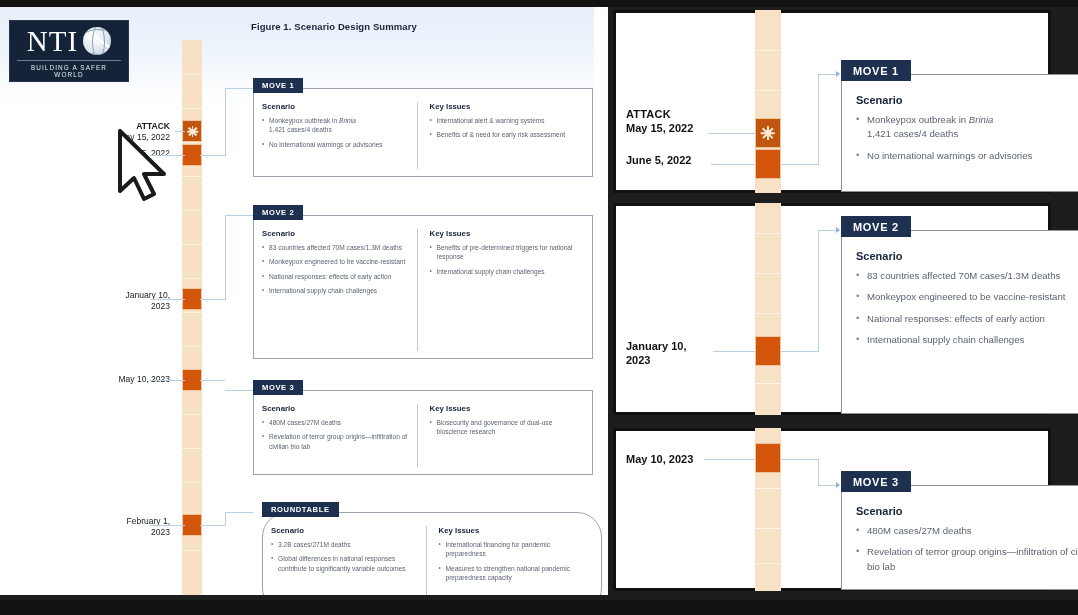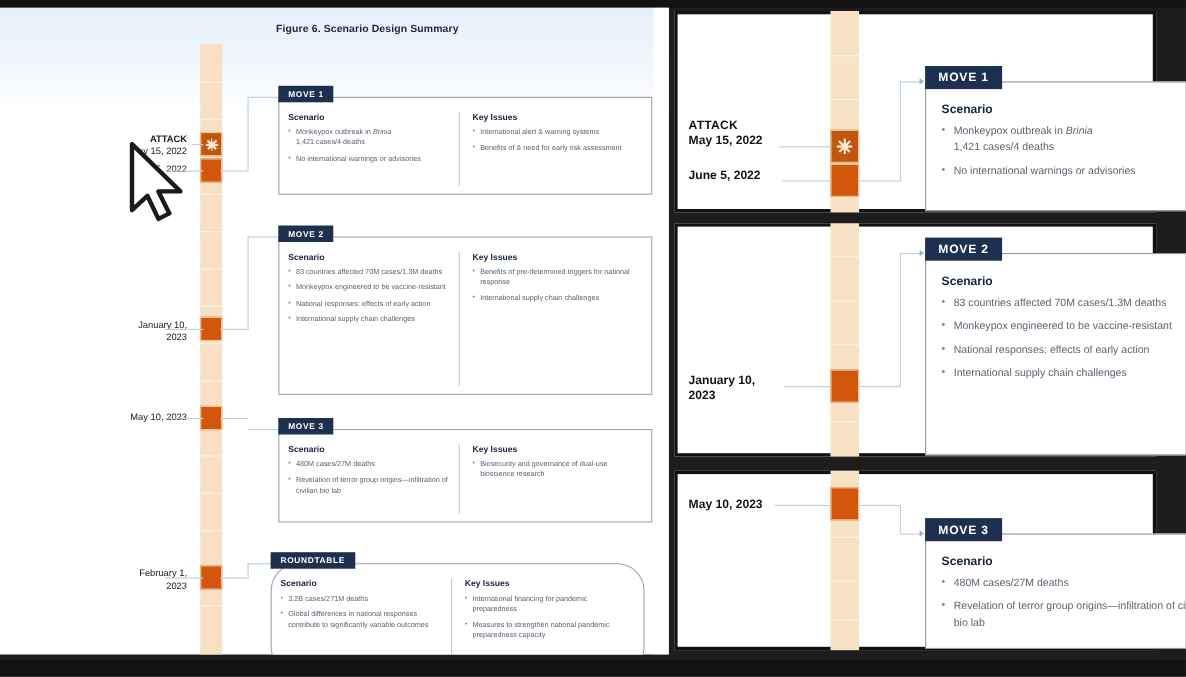--- a/index.html
+++ b/index.html
@@ -132,22 +132,31 @@
 
 <div id="screen">
 
   <div class="bar-top"></div>
   <div class="bar-bottom"></div>
 
   <div id="slide">
     <div id="slide-gradient"></div>
     <div id="slide-right-edge"></div>
 
-
-    <div class="fig-title">Figure 6. Scenario Design Summary</div>
+    <div class="nti-logo">
+      <div class="nti-row">
+        <span class="nti-word">NTI</span>
+        <span class="nti-globe">
+            <span class="nti-swoosh"></span>
+          </span>
+      </div>
+      <div class="nti-tag">BUILDING A SAFER WORLD</div>
+    </div>
+
+    <div class="fig-title">Figure 1. Scenario Design Summary</div>
 
     <div class="spine">
       <div class="tick" style="top:34px"></div>
         <div class="tick" style="top:68px"></div>
       <div class="tick" style="top:102px"></div>
         <div class="tick" style="top:136px"></div>
       <div class="tick" style="top:170px"></div>
         <div class="tick" style="top:204px"></div>
       <div class="tick" style="top:238px"></div>
         <div class="tick" style="top:272px"></div>
@@ -269,21 +278,21 @@
         </div>
         <div class="mcol right">
           <h4>Key Issues</h4>
           <ul>
             <li>Biosecurity and governance of dual-use bioscience research</li>
           </ul>
         </div>
       </div>
     </div>
 
-    <div class="mbox" style="left:246px; top:505px; width:340px; height:101px;border-radius:25px;">
+    <div class="mbox" style="left:262px; top:505px; width:340px; height:101px;border-radius:25px;">
       <div class="mbox-tab">ROUNDTABLE</div>
       <div class="mbox-cols">
         <div class="mcol">
           <h4>Scenario</h4>
           <ul>
             <li>3.2B cases/271M deaths</li>
             <li>Global differences in national responses contribute to significantly variable outcomes</li>
           </ul>
         </div>
         <div class="mcol right">

